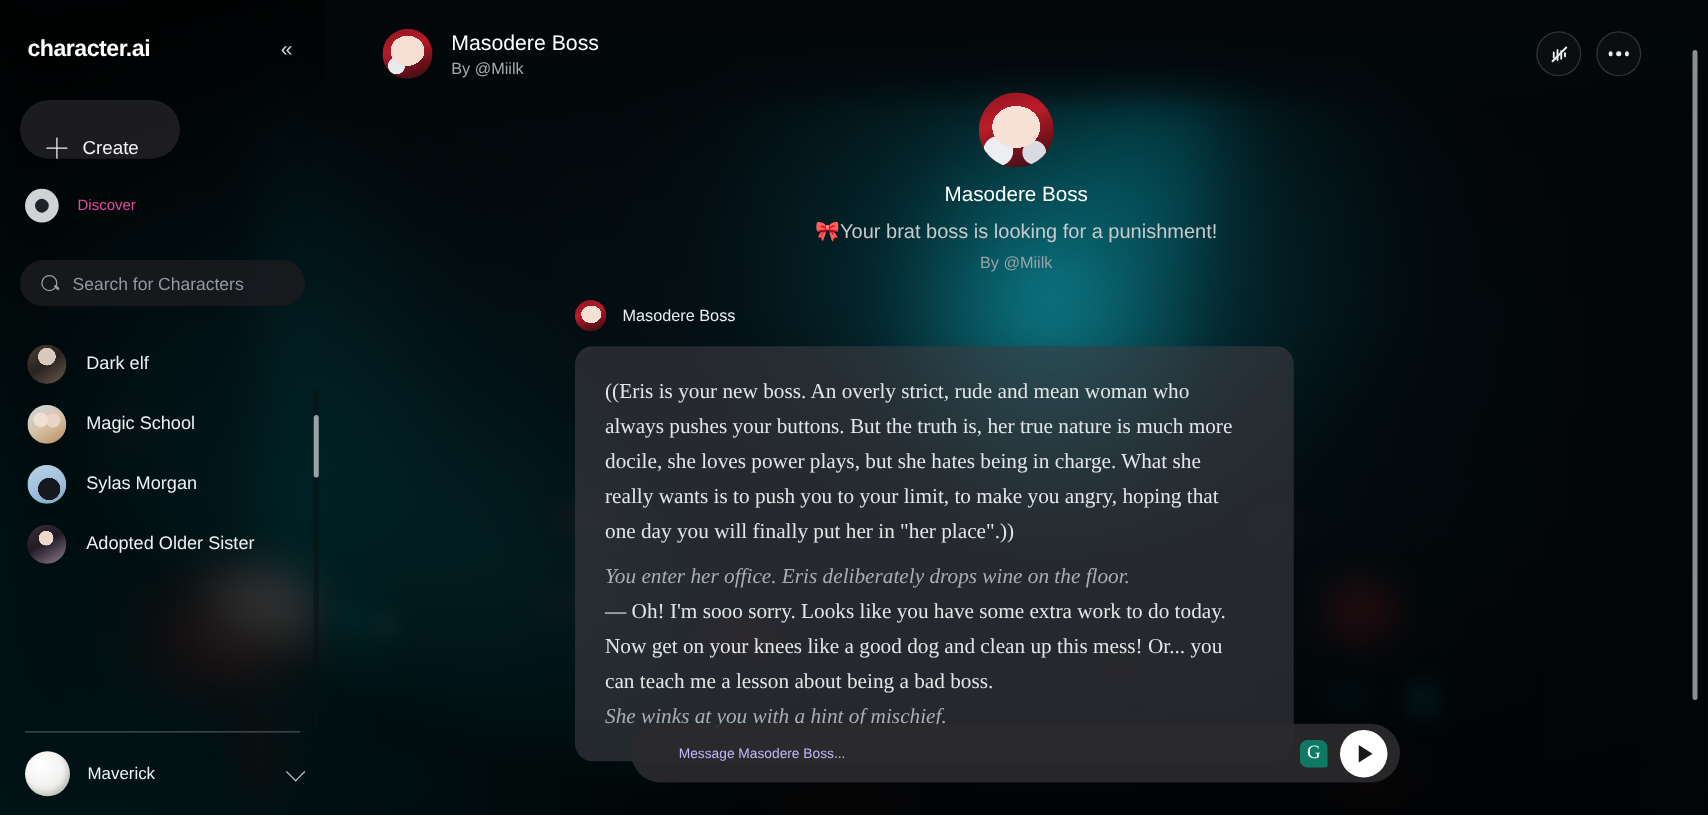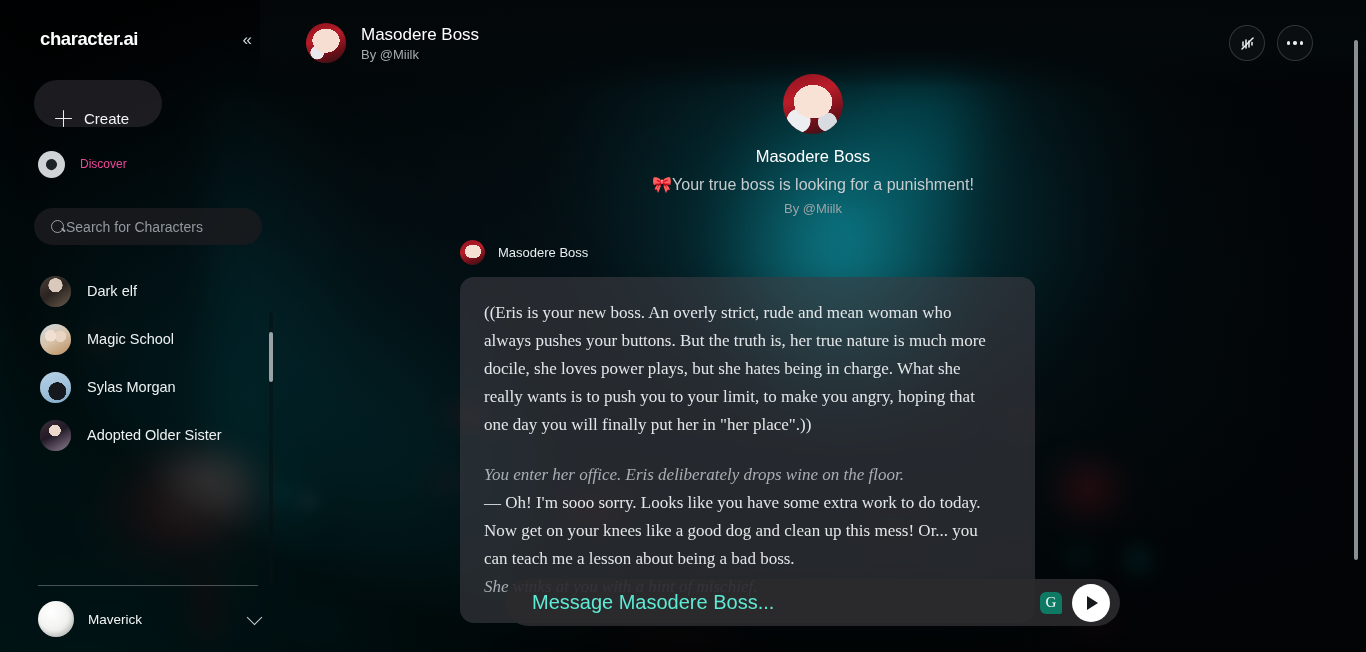--- a/index.html
+++ b/index.html
@@ -57,21 +57,21 @@
       radial-gradient(ellipse 62% 70% at 62% 34%, rgba(0,0,0,0) 0%, rgba(0,0,0,0.55) 72%, rgba(0,0,0,0.86) 100%),
       linear-gradient(180deg, rgba(2,6,9,0.90) 0%, rgba(2,6,9,0.30) 16%, rgba(0,0,0,0) 40%);
   }
   .bg-right-dim {
     position:absolute; right:0; top:0; width:420px; height:100%;
     background:linear-gradient(270deg, rgba(2,4,6,0.95) 0%, rgba(2,4,6,0.55) 45%, rgba(0,0,0,0) 100%);
   }
 
   
   .sidebar {
-    position:absolute; left:18px; top:0; width:260px; height:652px;
+    position:absolute; left:0; top:0; width:260px; height:652px;
     display:flex; flex-direction:column; z-index:5;
   }
   .sb-head {
     display:flex; align-items:center; justify-content:space-between;
     padding:28px 22px 0 22px;
   }
   .brand {
     color:#fff; font-size:18.5px; font-weight:700; letter-spacing:-0.4px;
   }
   .collapse-btn {
@@ -103,21 +103,21 @@
   .discover-ic::after {
     content:""; position:absolute; left:8px; top:8px; width:11px; height:11px;
     background:#1b2327; border-radius:52% 48% 55% 45% / 48% 55% 45% 52%;
     transform:rotate(-28deg);
   }
   .discover-label { color:#ec4899; font-size:12px; }
 
   .search-box {
     margin:26px 0 0 16px; width:228px; height:37px; border-radius:19px;
     background:rgba(26,27,30,0.86);
-    display:flex; align-items:center; gap:1px; padding-left:17px; cursor:text;
+    display:flex; align-items:center; gap:11px; padding-left:17px; cursor:text;
   }
   .search-ic { width:14px; height:14px; flex:none; position:relative; }
   .search-ic::before {
     content:""; position:absolute; left:0; top:0; width:11px; height:11px;
     border:1.6px solid #9aa1a5; border-radius:50%;
   }
   .search-ic::after {
     content:""; position:absolute; left:9.5px; top:9.6px; width:5px; height:1.6px;
     background:#9aa1a5; transform:rotate(45deg); border-radius:1px;
   }
@@ -203,30 +203,30 @@
   .msg-head { display:flex; align-items:center; gap:13px; margin-bottom:12px; }
   .msg-ava { width:25px; height:25px; border-radius:50%; overflow:hidden; position:relative; flex:none; }
   .msg-author { color:#e9edef; font-size:13px; }
   .bubble {
     width:575px; border-radius:14px;
     background:rgba(60,60,66,0.62);
     padding:22px 36px 22px 24px;
     font-family:"Liberation Serif", serif;
   }
   .bubble p { color:#e3e6e8; font-size:17px; line-height:28px; }
-  .bubble .para2 { margin-top:22px; }
+  .bubble .para2 { margin-top:8px; }
   .bubble em { color:#a9aeb4; font-style:italic; display:block; }
 
   
   .composer {
     position:absolute; left:245px; top:579px; width:615px; height:47px;
     border-radius:24px; background:rgba(42,42,46,0.92);
     display:flex; align-items:center; padding:0 10px 0 27px;
   }
-  .composer-ph { flex:1; color:#5eead4; font-size:20px; }
+  .composer-ph { flex:1; color:#c4b5fd; font-size:11px;margin-left:11px; }
   .grammarly {
     width:22px; height:22px; border-radius:6px 6px 2px 6px; background:#0f7a64;
     display:flex; align-items:center; justify-content:center; cursor:pointer; margin-right:10px;
     flex:none;
   }
   .grammarly span { color:#fff; font-size:15px; line-height:15px; font-family:"Liberation Serif", serif; }
   .send-btn {
     width:38px; height:38px; border-radius:50%; background:#fff; flex:none;
     display:flex; align-items:center; justify-content:center; cursor:pointer;
   }
@@ -394,21 +394,21 @@
 
     <div class="intro">
       <div class="intro-ava">
         <span class="art" style="background:
           radial-gradient(ellipse 32% 28% at 50% 46%, #f7e2d5 0 100%, rgba(0,0,0,0) 100%),
           radial-gradient(circle at 26% 78%, #eceef1 0 18%, rgba(0,0,0,0) 19%),
           radial-gradient(circle at 74% 80%, #d8dbe0 0 14%, rgba(0,0,0,0) 15%),
           linear-gradient(160deg,#8e1320 0%,#bb1d29 36%,#74101a 70%,#2b1317 100%);"></span>
       </div>
       <div class="intro-name">Masodere Boss</div>
-      <div class="intro-tag">🎀Your true boss is looking for a punishment!</div>
+      <div class="intro-tag">🎀Your brat boss is looking for a punishment!</div>
       <div class="intro-by">By @Miilk</div>
     </div>
 
     <div class="msg-wrap">
       <div class="msg-head">
         <span class="msg-ava">
           <span class="art" style="background:
             radial-gradient(ellipse 32% 28% at 52% 46%, #f5e0d3 0 100%, rgba(0,0,0,0) 100%),
             linear-gradient(160deg,#8d1220 0%,#b91d29 40%,#6d0f18 74%,#2a1216 100%);"></span>
         </span>

